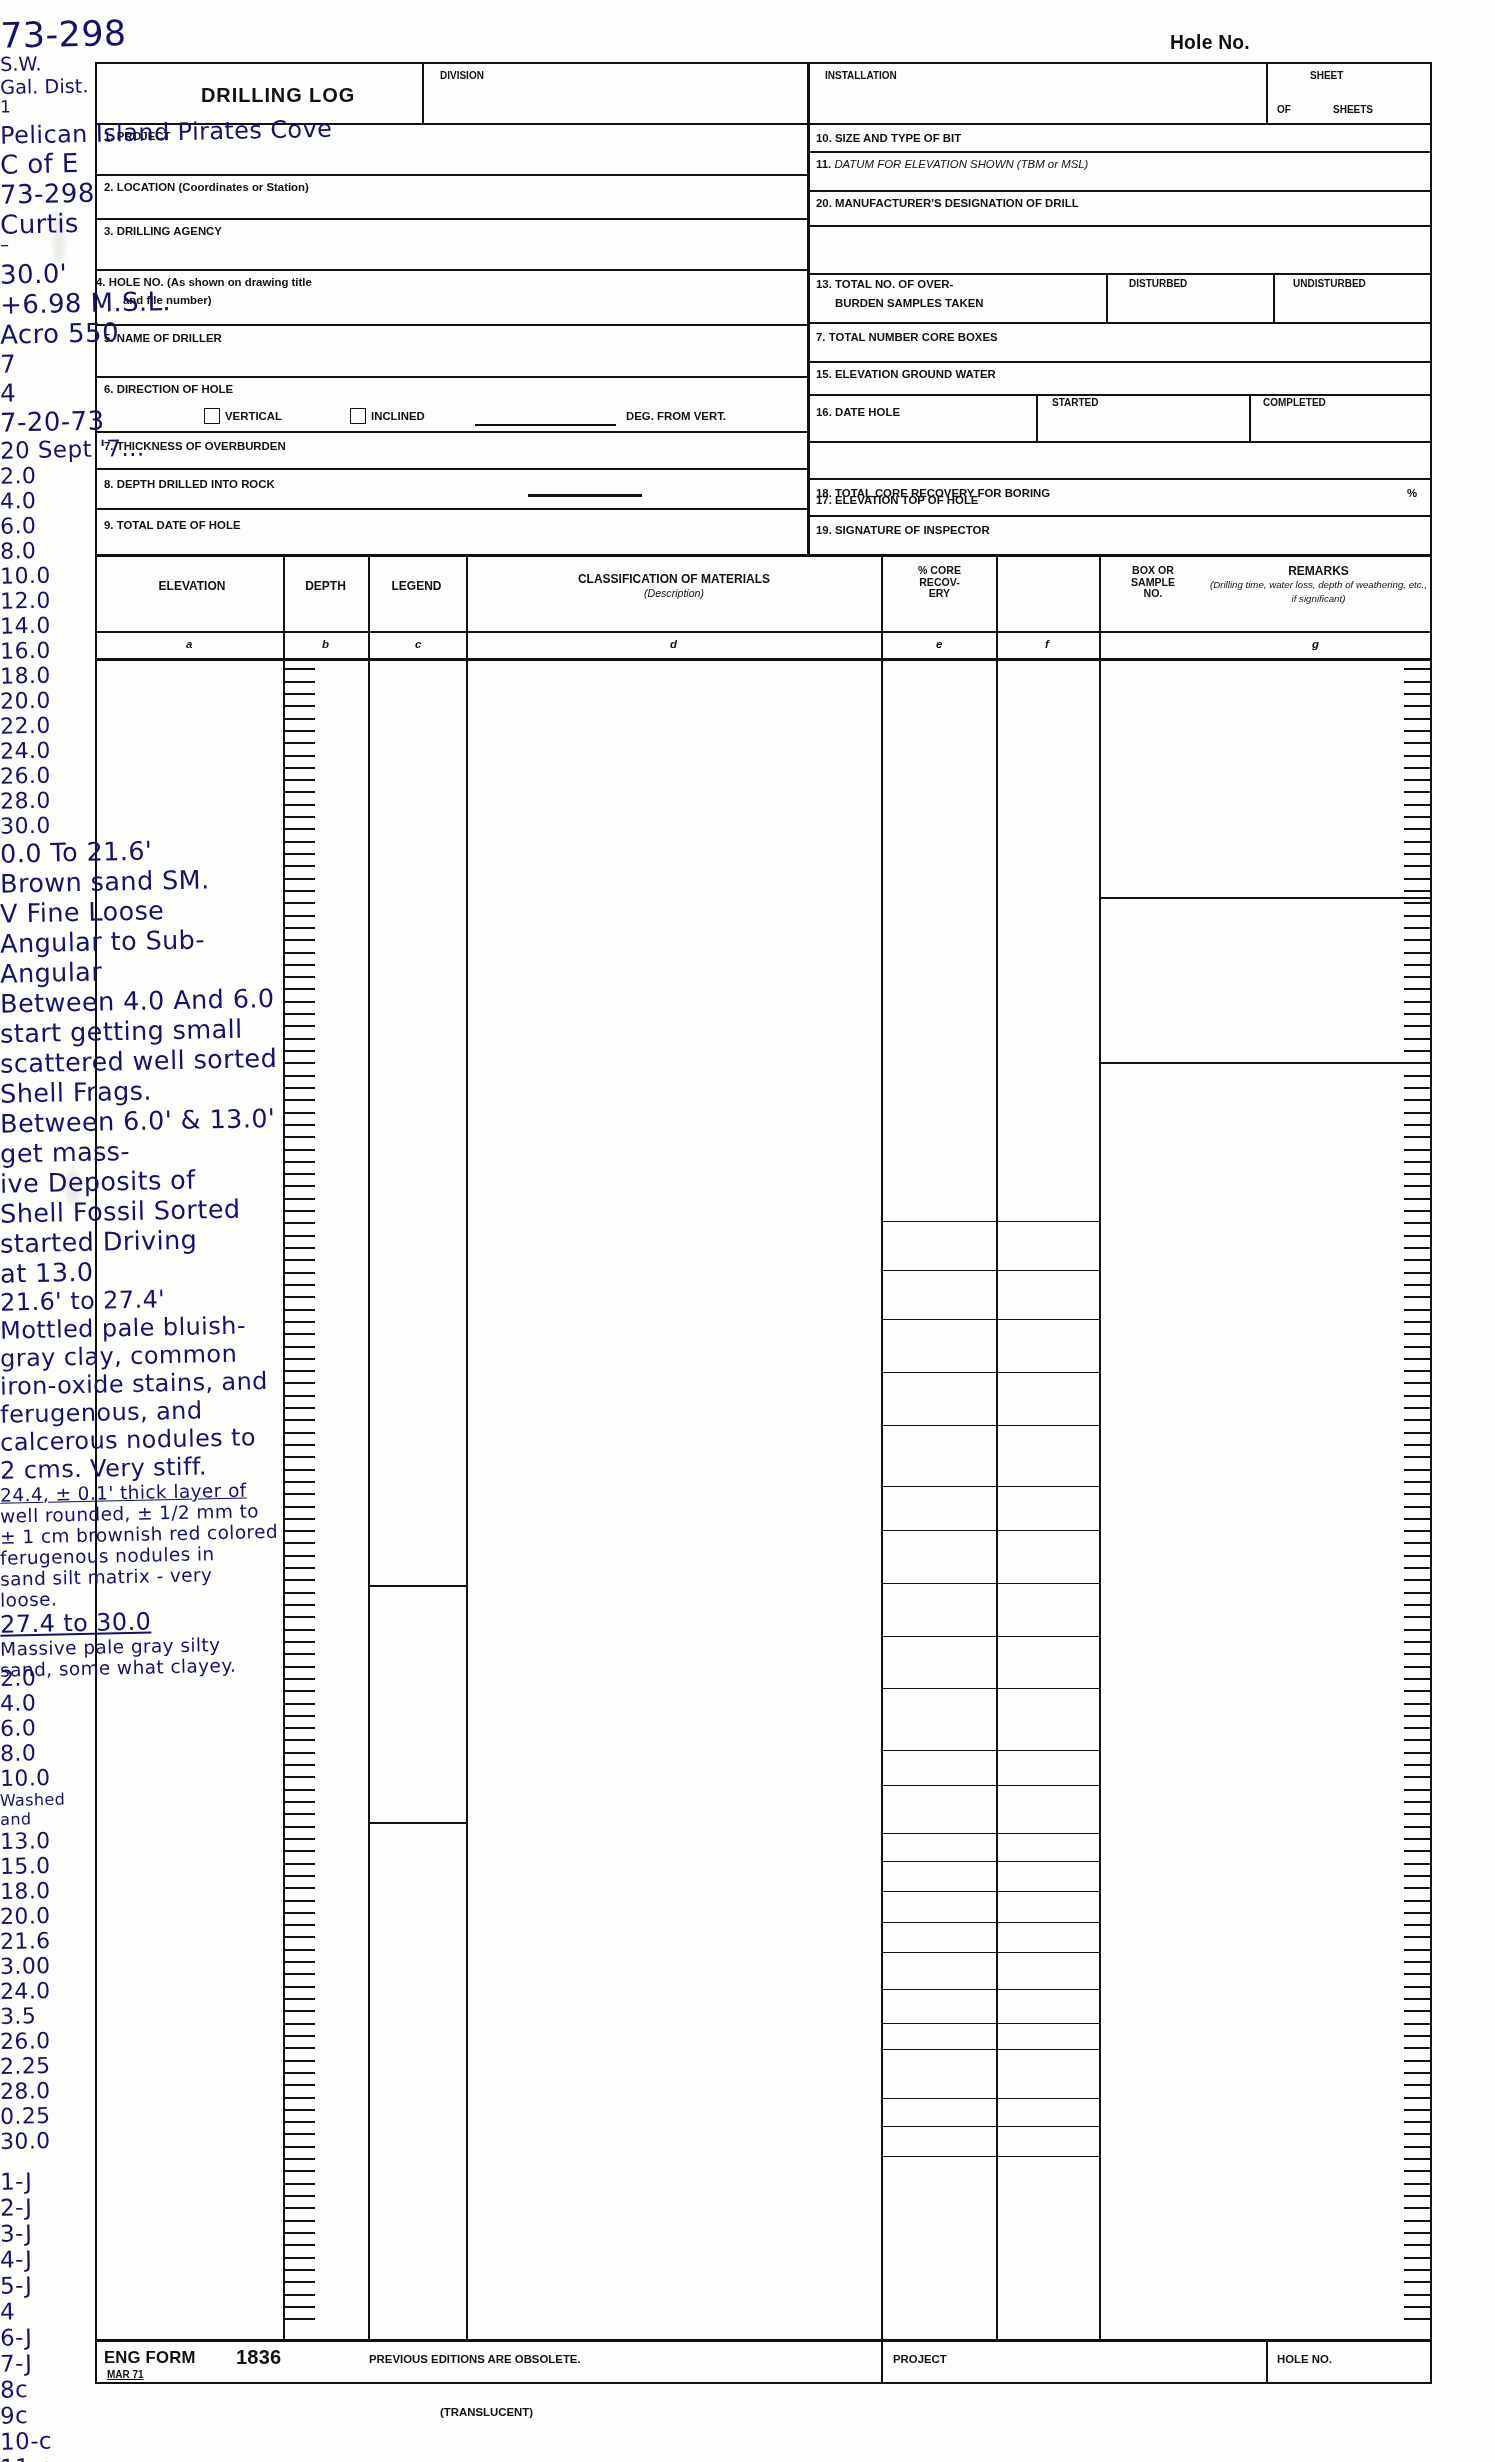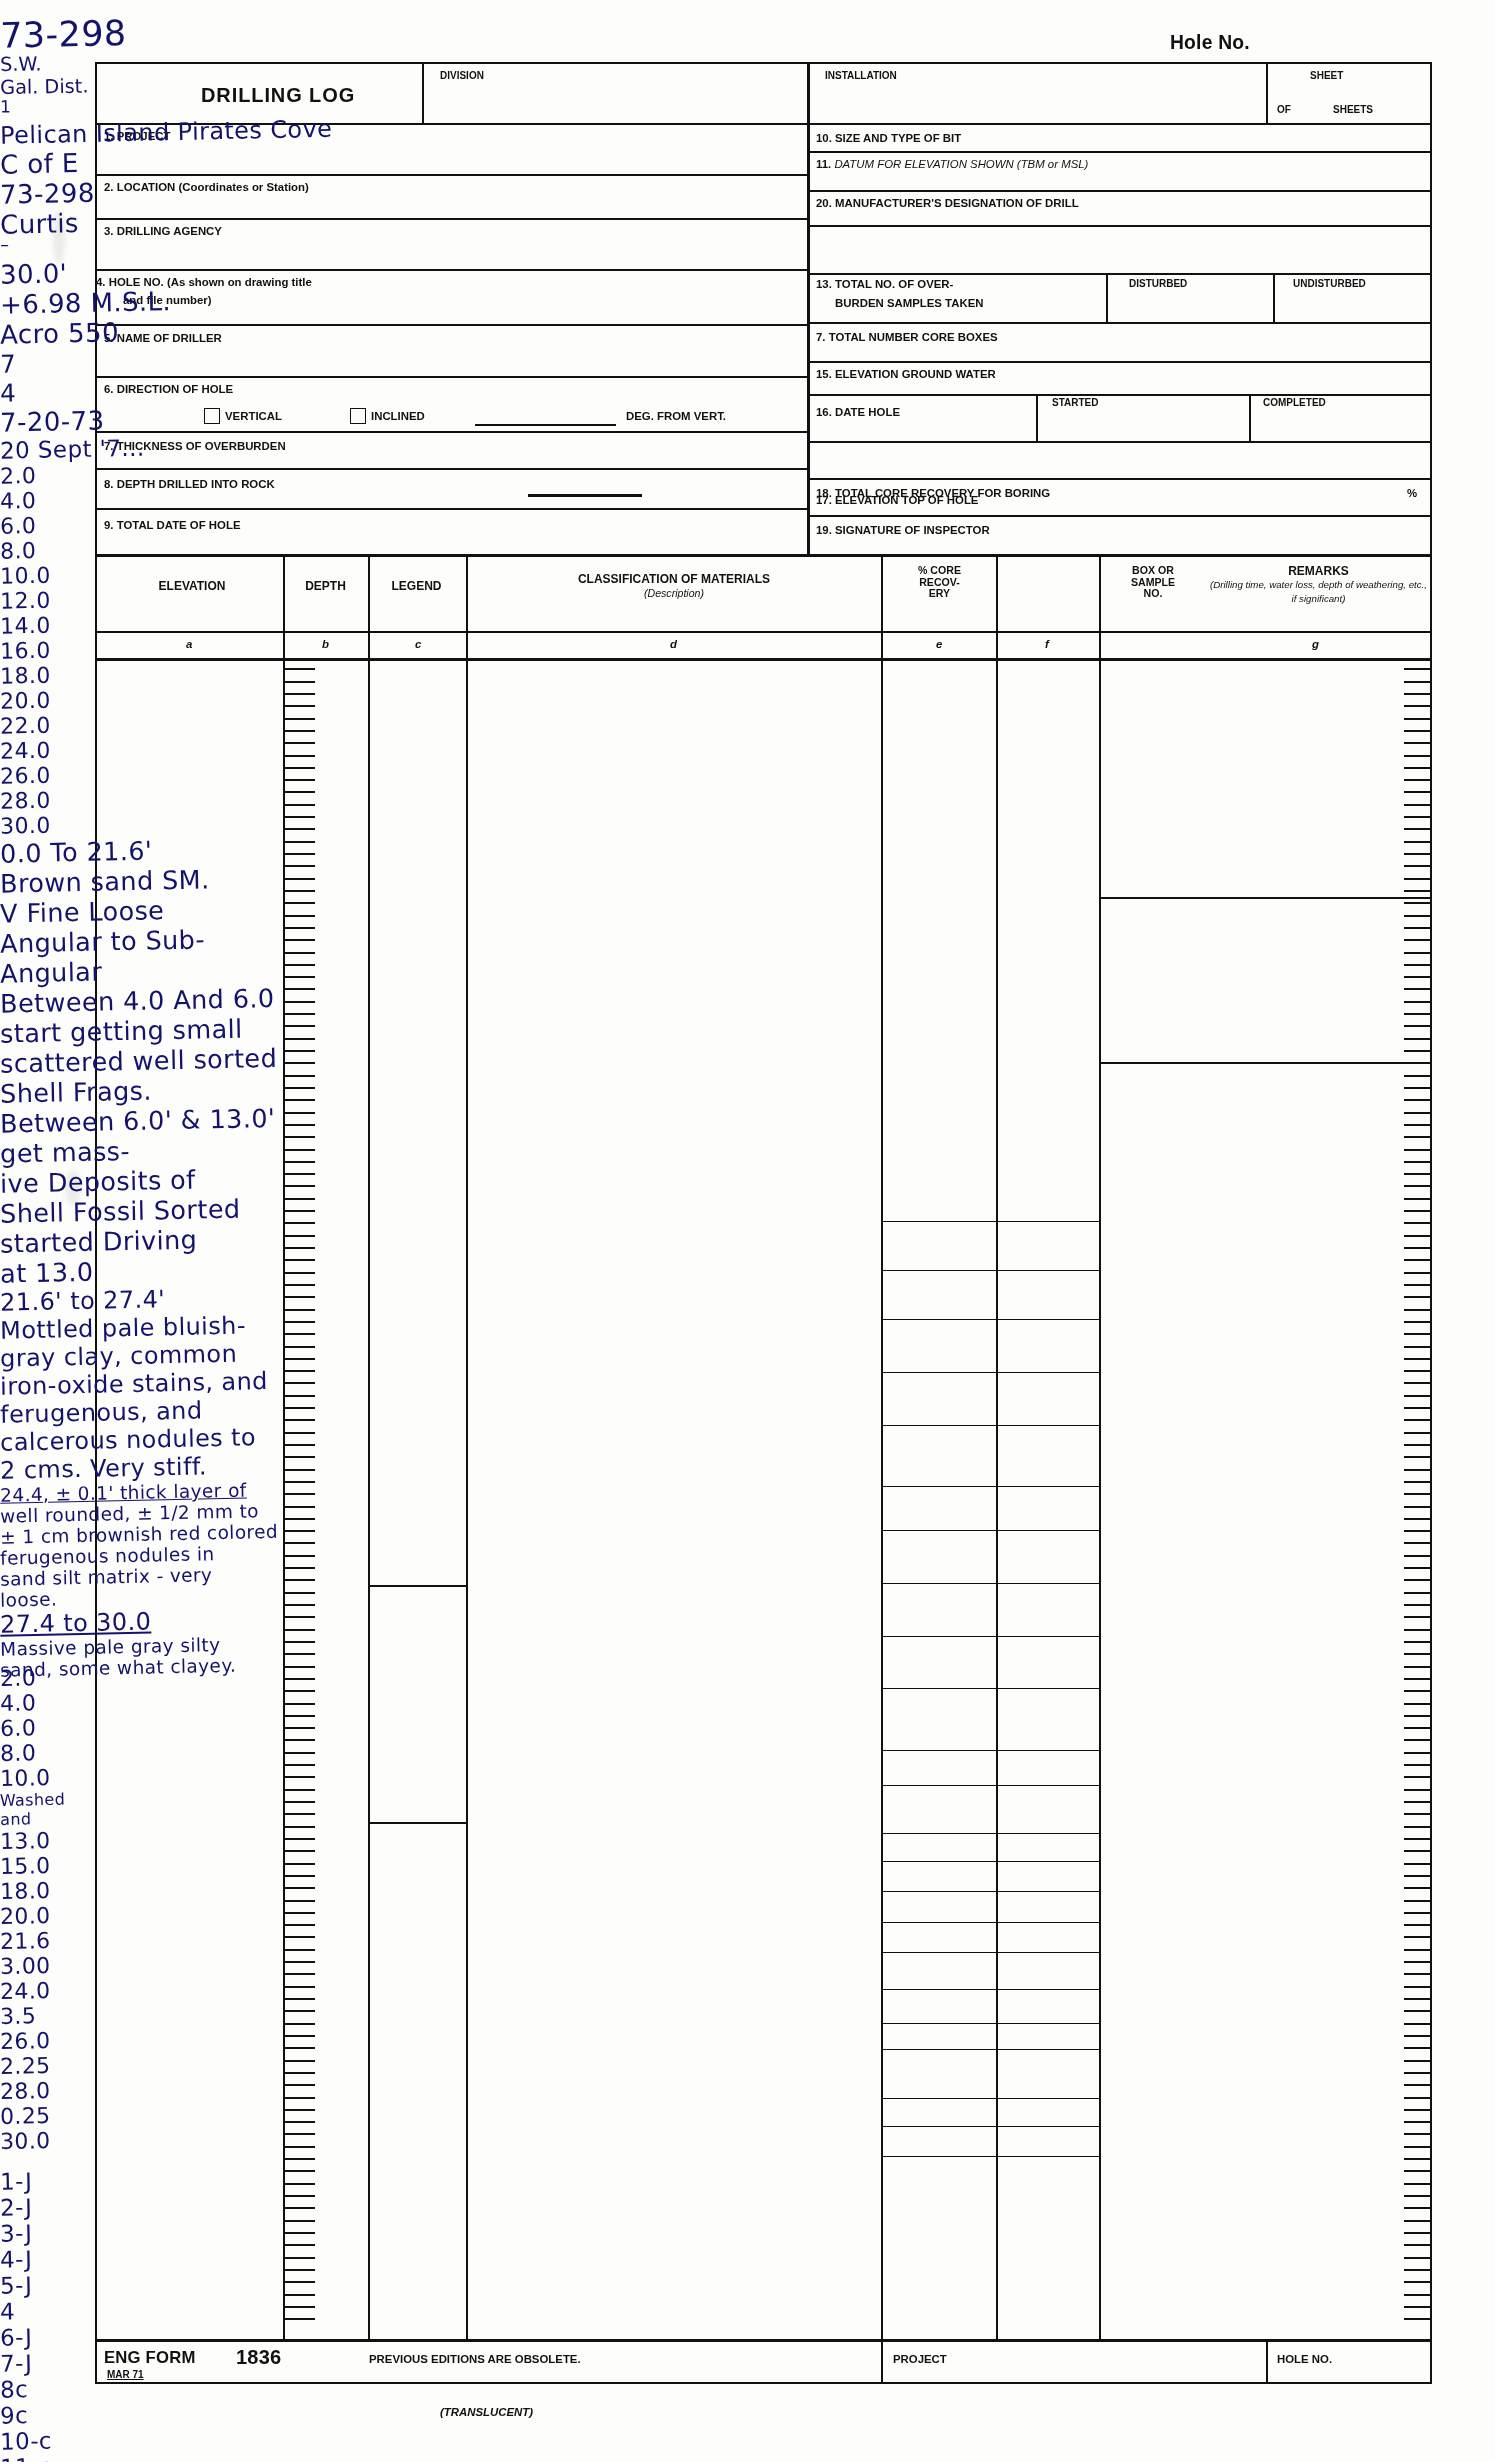--- a/index.html
+++ b/index.html
@@ -582,16 +582,16 @@
 
   <div class="ln" style="left:1101px;top:897px;width:331px;height:1.8px;"></div>
   <div class="ln" style="left:1101px;top:1062px;width:331px;height:1.8px;"></div>
 
   <div class="lbl" style="left:104px;top:2348px;font-size:16.7px;">ENG FORM</div>
   <div class="lbl" style="left:236px;top:2346px;font-size:20px;">1836</div>
   <div class="lbl-xs" style="left:107px;top:2369px;text-decoration:underline;">MAR 71</div>
   <div class="lbl-sm" style="left:369px;top:2353px;">PREVIOUS EDITIONS ARE OBSOLETE.</div>
   <div class="lbl-sm" style="left:893px;top:2353px;">PROJECT</div>
   <div class="lbl-sm" style="left:1277px;top:2353px;">HOLE NO.</div>
-  <div class="lbl-sm" style="left:440px;top:2406px;font-style:italic;">(TRANSLUCENT)</div>
+  <div class="lbl-sm" style="left:440px;top:2406px;">(TRANSLUCENT)</div>
 
 </div>
 
 
 </body></html>

